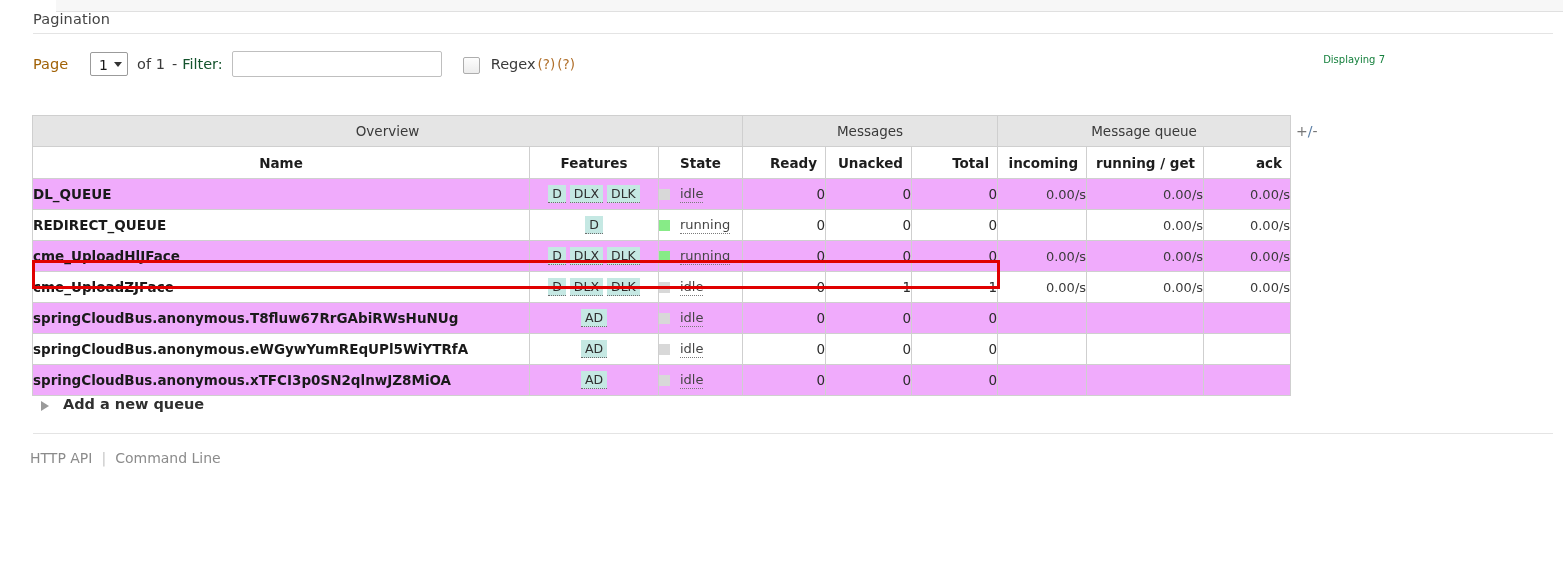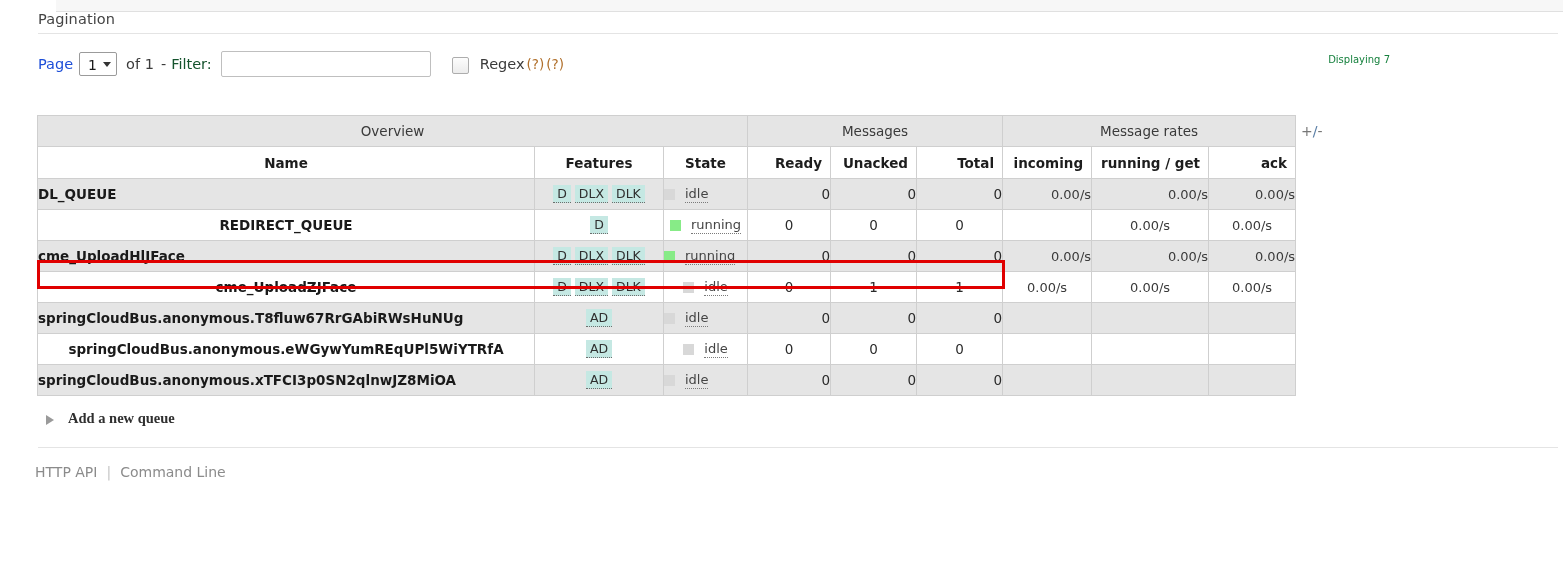--- a/index.html
+++ b/index.html
@@ -23,23 +23,24 @@
     left: 56px;
     top: 0;
     width: 1507px;
     height: 11px;
     background: #f7f7f7;
     border-bottom: 1px solid #e0e0e0;
   }
 
   #page {
     position: absolute;
-    left: 16px;
+    left: 0;
     top: 11px;
     width: 1374px;
+    padding-left: 11px;
   }
 
   
   .section-head {
     margin: 0;
     padding: 0 0 6px 22px;
     font-size: 14.5px;
     font-weight: normal;
     color: #444444;
     letter-spacing: 0.1px;
@@ -55,23 +56,23 @@
     position: relative;
     margin-top: 17px;
     padding-left: 22px;
     height: 34px;
     white-space: nowrap;
   }
   .pagination-bar > * { vertical-align: middle; }
 
   .pg-label {
     font-size: 14.5px;
-    color: #1d4ed8;
-    display: inline-block;
-    margin-right: 6px;
+    color: #a16207;
+    display: inline-block;
+    margin-right: 22px;
   }
   .pg-select {
     display: inline-block;
     position: relative;
     border: 1px solid #9b9b9b;
     background: #ffffff;
     border-radius: 2px;
     height: 24px;
     min-width: 38px;
     padding: 0 18px 0 8px;
@@ -188,22 +189,22 @@
     background: #ffffff;
     font-weight: bold;
     font-size: 13.5px;
     color: #1d1d1d;
     height: 31px;
     text-align: center;
     padding: 0 8px;
   }
   tr.col-row th.num { text-align: right; }
 
-  tbody tr.odd td { background: #e5e5e5; }
-  tbody tr.even td { background: #ffffff; text-align: center; }
+  tbody tr.odd td { background: #f0abfc; }
+  tbody tr.even td { background: #ffffff; }
   tbody tr td {
     height: 30px;
     vertical-align: middle;
   }
   td.name {
     font-weight: bold;
     font-size: 13.5px;
     color: #1a1a1a;
     padding-left: 7px;
     overflow: hidden;
@@ -277,25 +278,23 @@
     width: 968px;
     height: 29px;
     border: 3px solid #e00000;
     box-sizing: border-box;
     pointer-events: none;
     z-index: 5;
   }
 
   
   .add-queue {
-    margin-top: 14px;
     padding-left: 29px;
     height: 24px;
     position: relative;
-    font-family: Liberation Serif, serif;
   }
   .add-queue .tri {
     position: absolute;
     left: 30px;
     top: 5px;
     width: 0; height: 0;
     border-top: 5px solid transparent;
     border-bottom: 5px solid transparent;
     border-left: 8px solid #9a9a9a;
   }
@@ -354,21 +353,21 @@
         <col style="width:86px">
         <col style="width:86px">
         <col style="width:89px">
         <col style="width:117px">
         <col style="width:87px">
       </colgroup>
       <thead>
         <tr class="group-row">
           <th colspan="3">Overview</th>
           <th colspan="3">Messages</th>
-          <th colspan="3">Message rates</th>
+          <th colspan="3">Message queue</th>
         </tr>
         <tr class="col-row">
           <th>Name</th>
           <th>Features</th>
           <th>State</th>
           <th class="num">Ready</th>
           <th class="num">Unacked</th>
           <th class="num">Total</th>
           <th class="num">incoming</th>
           <th class="num">running / get</th>

